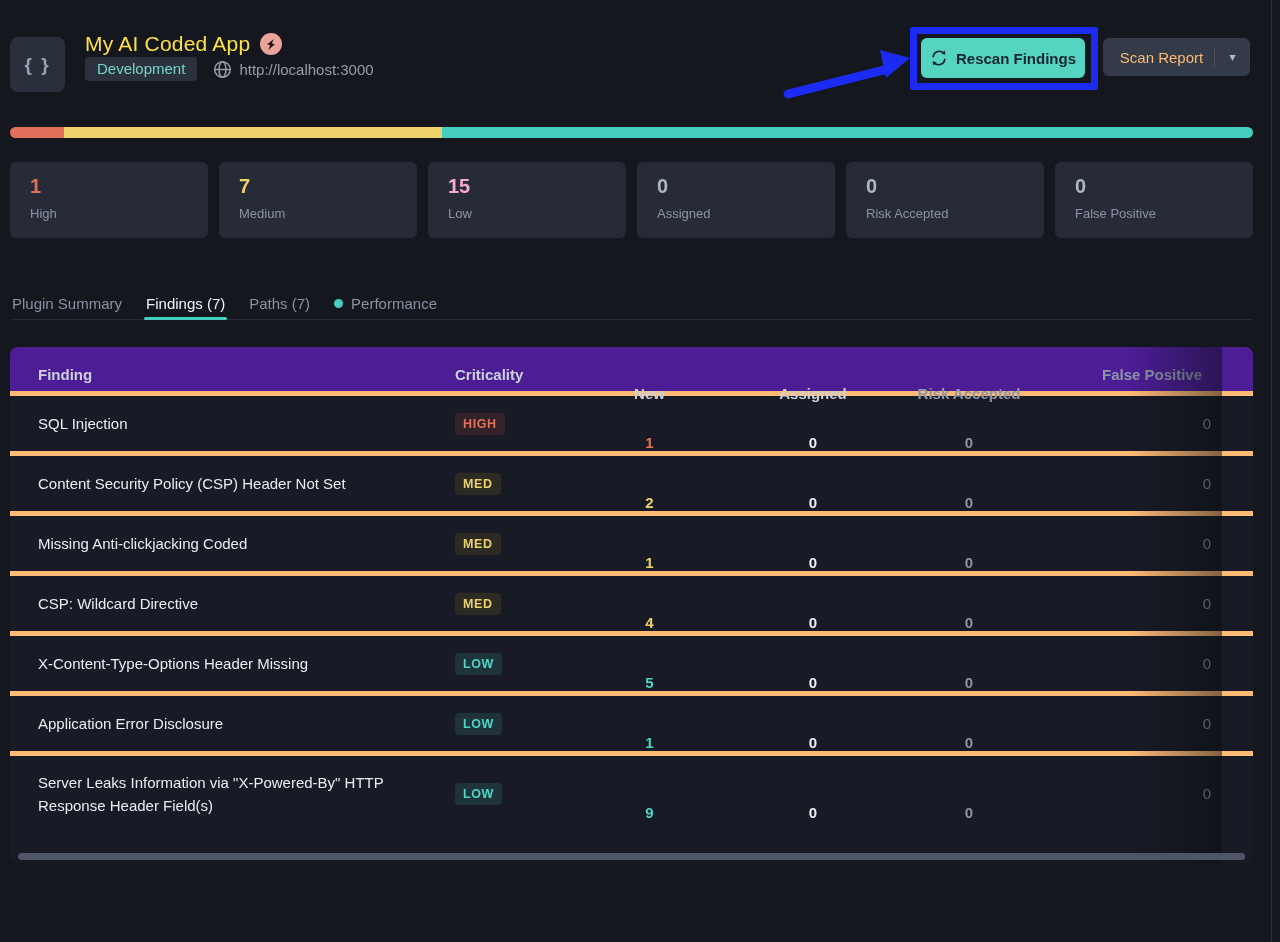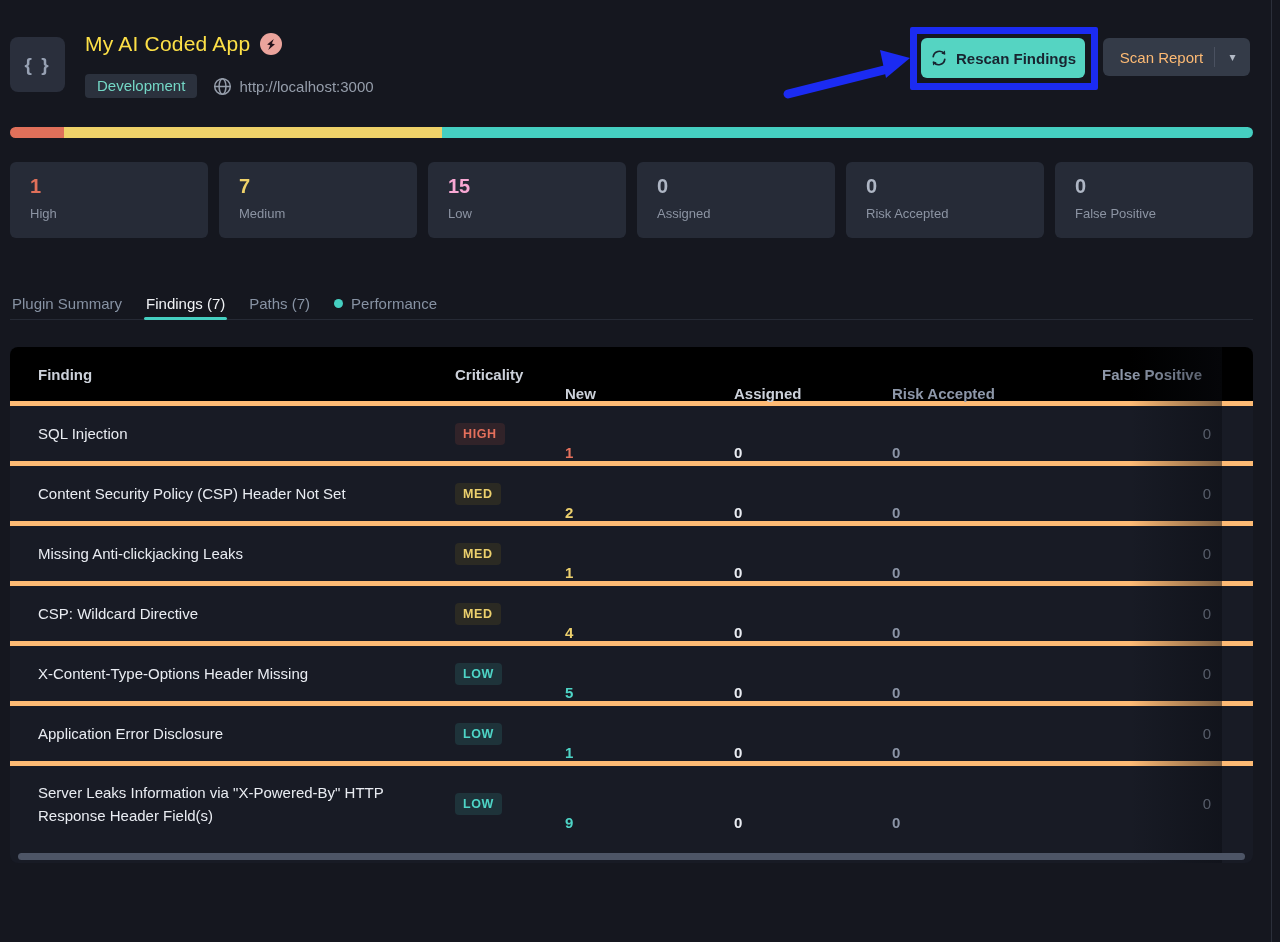--- a/index.html
+++ b/index.html
@@ -17,21 +17,21 @@
     background:#2a2f3c; border-radius:8px; color:#97a1b3;
     display:flex; align-items:center; justify-content:center;
     font-size:19px; letter-spacing:2px; font-weight:600;
   }
   .title-row { position:absolute; left:85px; top:32px; display:flex; align-items:center; gap:10px; }
   .app-title { color:#fde047; font-size:21px; font-weight:500; letter-spacing:.2px; }
   .title-badge {
     width:22px; height:22px; border-radius:50%; background:#eba49c;
     display:flex; align-items:center; justify-content:center;
   }
-  .meta-row { position:absolute; left:85px; top:74px; display:flex; align-items:center; gap:16px; }
+  .meta-row { position:absolute; left:85px; top:57px; display:flex; align-items:center; gap:16px; }
   .env-pill {
     background:#2b313d; color:#74d7c6; font-size:15px; font-weight:500;
     padding:3px 12px 4px; border-radius:4px;
   }
   .url-wrap { display:flex; align-items:center; gap:7px; color:#959daa; font-size:15px;justify-content:space-between; }
 
   
   .annotation-box {
     position:absolute; left:910px; top:27px; width:188px; height:63px;
     border:7px solid var(--annotation-blue); border-radius:2px;
@@ -83,25 +83,25 @@
     background:var(--accent-teal); border-radius:2px;
   }
   .tab-dot { width:9px; height:9px; border-radius:50%; background:var(--accent-teal); }
 
   
   .findings-table {
     position:absolute; left:10px; top:347px; width:1243px; height:516px;
     background:#181b25; border-radius:8px; overflow:hidden;
   }
   .t-grid { display:grid; grid-template-columns:445px 110px 169px 158px 154px 212px; align-items:center; }
-  .t-header { height:54px; background:#000000; font-size:15px; font-weight:700; color:#ccd1da; }
+  .t-header { height:44px; background:#4c1d95; font-size:15px; font-weight:700; color:#ccd1da; }
   .t-header .muted-col { color:#8d97a9; }
   .cell-finding { padding-left:28px; }
   .cell-crit { }
-  .cell-num { text-align:left;margin-top:38px; }
+  .cell-num { text-align:center;margin-top:38px; }
   .cell-fp { text-align:right; padding-right:47px; color:#8b94a6; }
   .t-header .cell-fp {
     text-align:left; padding-left:56px; padding-right:0;
     white-space:nowrap; overflow:hidden; max-width:156px;
   }
   .t-row { height:60px; border-top:5px solid #fdba74; color:#e9ecf2; font-size:15px; }
   .t-row:first-of-type { border-top:none; }
   .t-row.tall { height:80px; }
   .t-row .cell-finding { font-weight:500; line-height:23px; padding-right:40px; }
   .t-row .cell-num { font-weight:700; }
@@ -249,21 +249,21 @@
     </div>
     <div class="t-grid t-row">
       <div class="cell-finding">Content Security Policy (CSP) Header Not Set</div>
       <div class="cell-crit"><span class="sev-badge sev-med">MED</span></div>
       <div class="cell-num sev-med-text">2</div>
       <div class="cell-num col-assigned">0</div>
       <div class="cell-num col-risk">0</div>
       <div class="cell-fp">0</div>
     </div>
     <div class="t-grid t-row">
-      <div class="cell-finding">Missing Anti-clickjacking Leaks</div>
+      <div class="cell-finding">Missing Anti-clickjacking Coded</div>
       <div class="cell-crit"><span class="sev-badge sev-med">MED</span></div>
       <div class="cell-num sev-med-text">1</div>
       <div class="cell-num col-assigned">0</div>
       <div class="cell-num col-risk">0</div>
       <div class="cell-fp">0</div>
     </div>
     <div class="t-grid t-row">
       <div class="cell-finding">CSP: Wildcard Directive</div>
       <div class="cell-crit"><span class="sev-badge sev-med">MED</span></div>
       <div class="cell-num sev-med-text">4</div>

